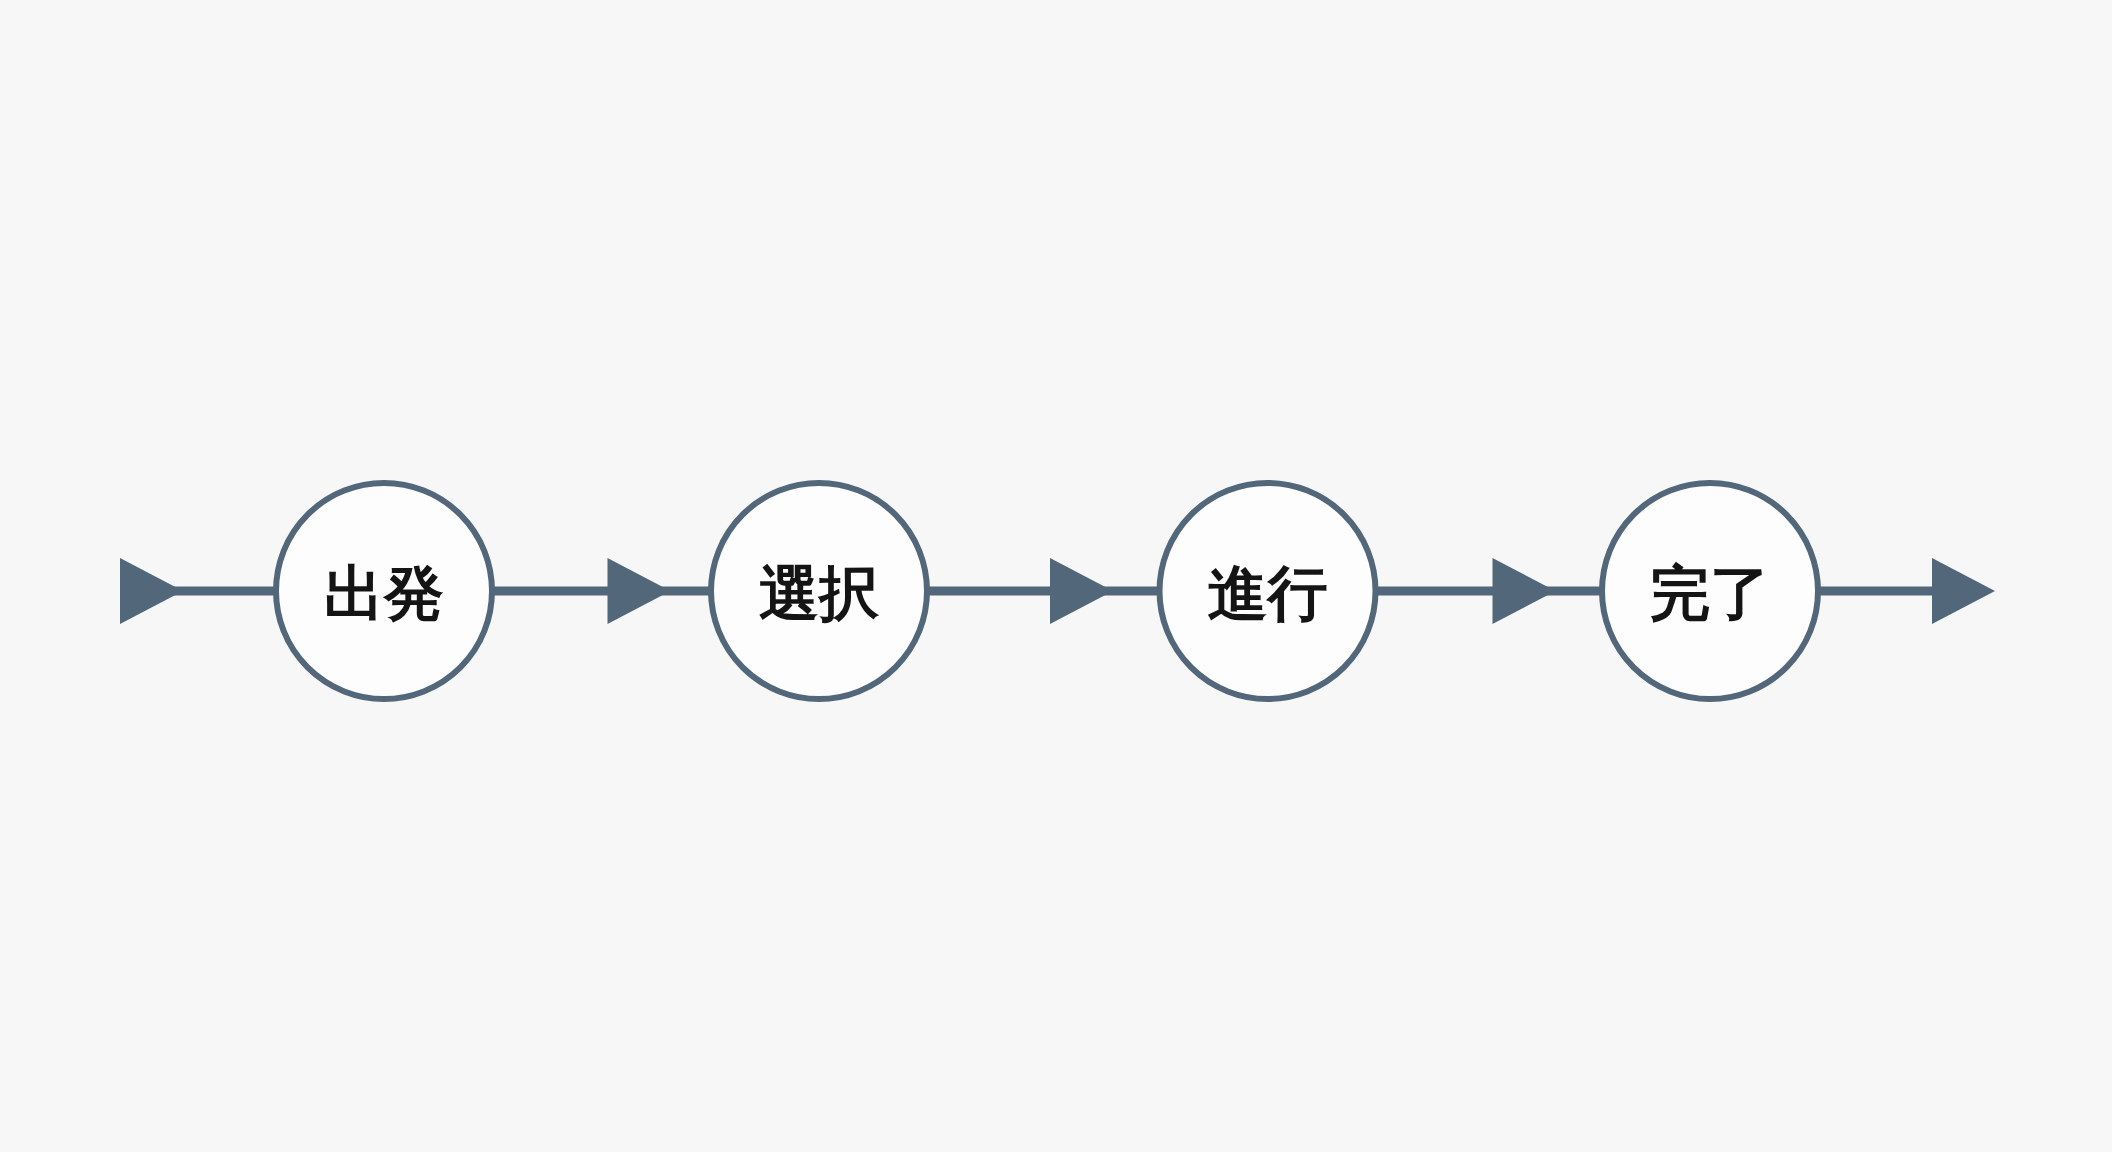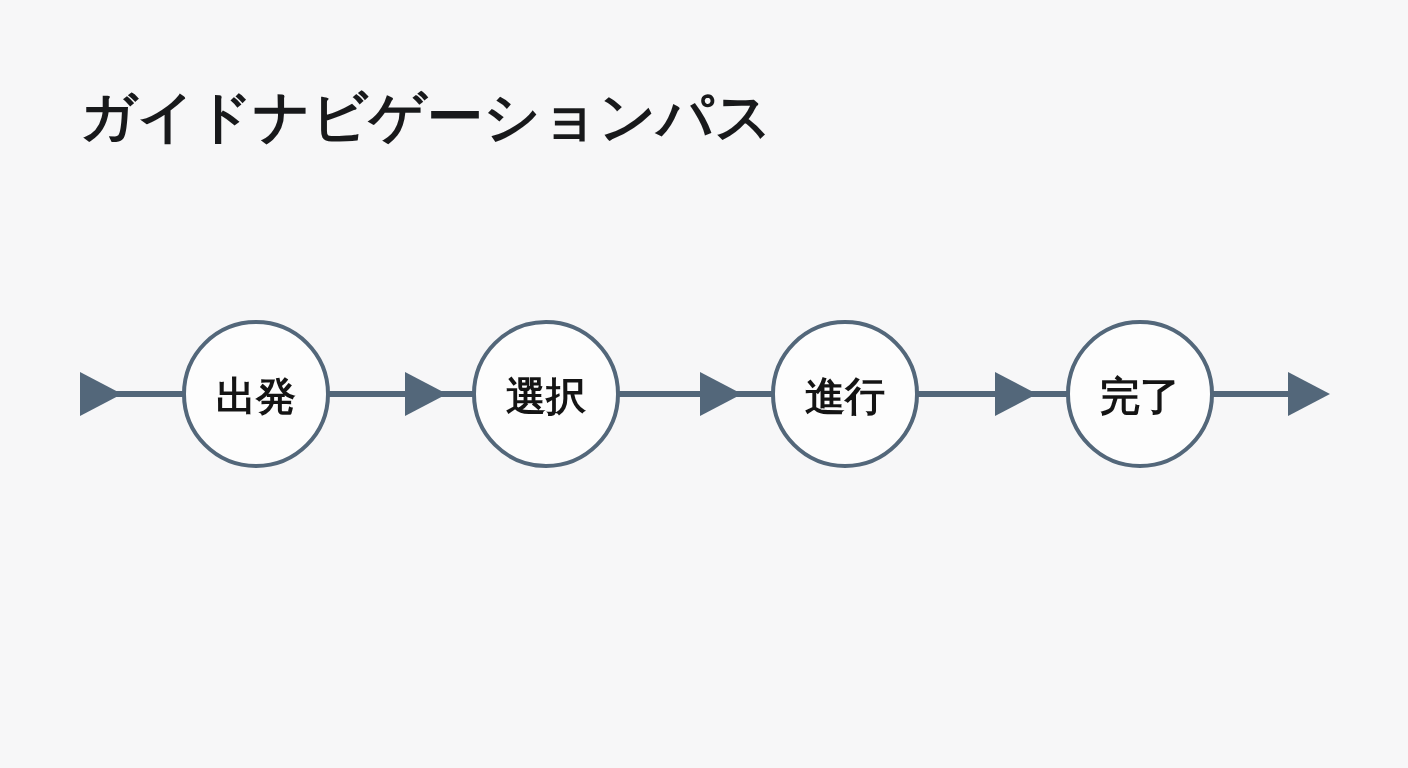--- a/index.html
+++ b/index.html
@@ -57,21 +57,20 @@
   }
   .arrow-head {
     fill: #53677a;
   }
 </style>
 </head>
 <body>
 
 <div id="canvas">
 
-  <div id="title">ガイドナビゲーションパス</div>
 
   <svg id="flow-svg" viewBox="0 0 1408 768" xmlns="http://www.w3.org/2000/svg">
 
     <g>
       <line class="flow-line" x1="80" y1="394" x2="184" y2="394"></line>
       <polygon class="arrow-head" points="80,372 122,394 80,416"></polygon>
 
       <line class="flow-line" x1="328" y1="394" x2="474" y2="394"></line>
       <polygon class="arrow-head" points="405,372 447,394 405,416"></polygon>
 

